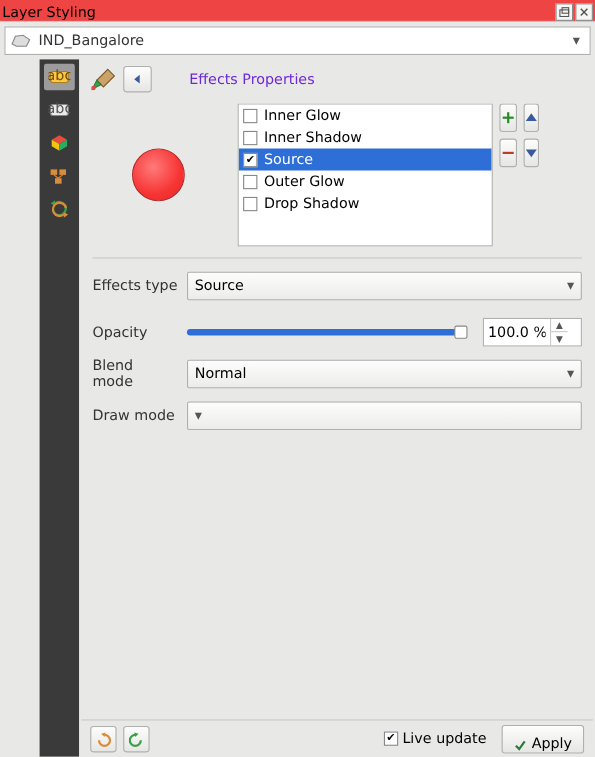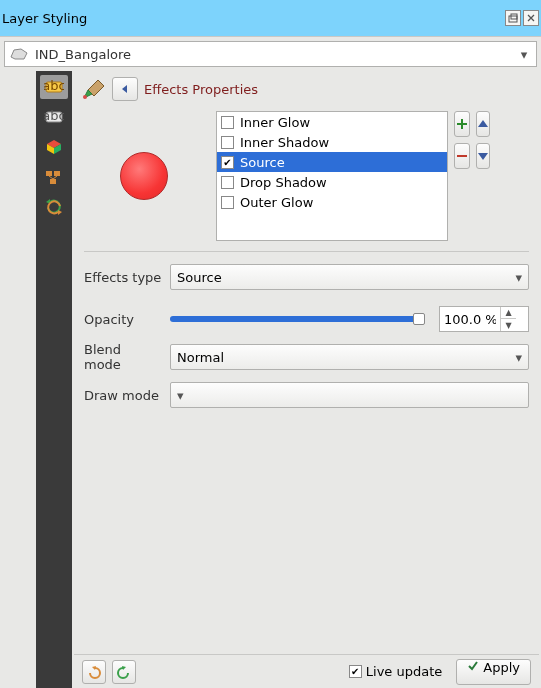--- a/index.html
+++ b/index.html
@@ -1,42 +1,42 @@
 <!DOCTYPE html>
 <html><head>
 <meta charset="utf-8">
 <style>
   * { box-sizing: border-box; margin: 0; padding: 0; font-family: "DejaVu Sans", "Liberation Sans", Arial, sans-serif; font-size: 13px; }
   body { background: #e8e8e6; width: 541px; height: 688px; overflow: hidden; }
 
   .panel { width: 541px; height: 688px; display: flex; flex-direction: column; }
 
   
-  .titlebar { display: flex; align-items: center; height: 37px; padding: 0 2px; background: #7dd3fc; border-bottom: 1px solid #c8c8c6; }
+  .titlebar { display: flex; align-items: flex-end; height: 20px; padding: 0 2px; background: #ef4444; border-bottom: 1px solid #c8c8c6; }
   .titlebar .title { flex: 1; font-size: 13px; }
   .titlebar .tb-btn { width: 16px; height: 16px; border: 1px solid #888; background: #f6f6f4; margin-left: 2px; display:flex;align-items:center;justify-content:center; font-size:10px; color:#333; cursor:pointer;}
   
   
   .layer-combo { margin: 4px; height: 26px; border: 1px solid #b0b0ae; background: #fff; display: flex; align-items: center; padding: 0 4px; cursor:pointer;}
   .layer-combo .poly-icon { width: 20px; height: 14px; margin-right: 6px; display:flex;align-items:center;justify-content:center;}
   .layer-combo span.name { flex:1; color:#333; }
   .layer-combo .arrow { width: 16px; text-align: center; color:#555; }
 
   
   .main { flex: 1; display: flex; min-height: 0; }
   .tabcol { width: 36px; background: #3a3a3a; display: flex; flex-direction: column; align-items: center; padding-top: 4px; gap: 6px; margin-left: 36px; }
   .tabcol .tab { width: 28px; height: 24px; display:flex;align-items:center;justify-content:center; cursor:pointer; border-radius:2px;}
   .tabcol .tab.sel { background: #9c9c9c; }
   .content { flex: 1; background:#e8e8e6; display:flex; flex-direction:column; padding: 2px 2px 0 2px; min-height:0; }
 
   
   .bhdr { display:flex; align-items:center; gap:6px; padding: 4px 6px 10px 6px; }
   .brush-icon { width:26px; height:22px; }
   .back-btn { width:26px;height:24px;border:1px solid #b0b0ae;background:linear-gradient(#fdfdfd,#e6e6e4);display:flex;align-items:center;justify-content:center;cursor:pointer;border-radius:3px;}
-  .header-label { font-size:13px; color:#7f1d1d; }
+  .header-label { font-size:13px; color:#6d28d9;margin-left:28px; }
 
   
   .body-scroll { flex:1; overflow:auto; padding: 0 10px 6px 10px; }
   
   .preview-row { display:flex; gap:12px; align-items:flex-start; }
   .preview-box { width:120px; height:130px; display:flex; align-items:center; justify-content:center; }
   .preview-circle { width:48px; height:48px; border-radius:50%; background: radial-gradient(circle at 40% 35%, #ff7a7a, #f73434 60%, #e22a2a); border:1px solid #b02828; }
 
   .effects-list { flex:1; height:130px; border:1px solid #b0b0ae; background:#fff; overflow:auto; }
   .effects-list .row { display:flex; align-items:center; height:20px; padding:0 4px; gap:6px; cursor:pointer;}
@@ -66,21 +66,21 @@
   .spin input { border:none; width:60px; text-align:right; padding:0 4px; background:transparent; font-size:13px; outline:none;}
   .spin .spinbtns { width:16px; display:flex; flex-direction:column; border-left:1px solid #c8c8c6;}
   .spin .spinbtns div { height:12px; display:flex;align-items:center;justify-content:center;font-size:8px;cursor:pointer;color:#555;}
   .spin .spinbtns div:first-child { border-bottom:1px solid #c8c8c6;}
 
   
   .footer { height:34px; border-top:1px solid #c8c8c6; display:flex; align-items:center; padding:0 8px; gap:6px; background:#e8e8e6;}
   .footer .spacer { flex:1; }
   .chk-wrap { display:flex; align-items:center; gap:4px; cursor:pointer; margin-right:8px;}
   .chk-wrap .cb { width:13px;height:13px;border:1px solid #888;background:#fff;display:flex;align-items:center;justify-content:center;font-size:10px;}
-  .apply-btn { height:26px; padding:0 10px; border:1px solid #b0b0ae; background:linear-gradient(#fdfdfd,#e6e6e4); display:flex;align-items:flex-start;gap:4px;cursor:pointer;border-radius:3px;}
+  .apply-btn { height:26px; padding:0 10px; border:1px solid #b0b0ae; background:linear-gradient(#fdfdfd,#e6e6e4); display:flex;align-items:flex-end;gap:4px;cursor:pointer;border-radius:3px;}
 </style>
 </head>
 <body>
 
 <div class="panel">
 
   <div class="titlebar">
     <span class="title">Layer Styling</span>
     <div class="tb-btn">
       <svg width="10" height="10" viewBox="0 0 10 10">
@@ -179,25 +179,25 @@
                 <div class="row">
                   <span class="cb"></span>
                   <span>Inner Shadow</span>
                 </div>
                 <div class="row selected">
                   <span class="cb">✔</span>
                   <span>Source</span>
                 </div>
                 <div class="row">
                   <span class="cb"></span>
-                  <span>Drop Shadow</span>
+                  <span>Outer Glow</span>
                 </div>
                 <div class="row">
                   <span class="cb"></span>
-                  <span>Outer Glow</span>
+                  <span>Drop Shadow</span>
                 </div>
               </div>
             <div class="side-btns">
               <div style="display:flex; gap:6px;">
                 <div class="sq-btn">
                   <svg width="14" height="14" viewBox="0 0 14 14">
                       <rect x="6" y="2" width="2" height="10" fill="#2a8a2a"></rect>
                       <rect x="2" y="6" width="10" height="2" fill="#2a8a2a"></rect>
                     </svg>
                 </div>

